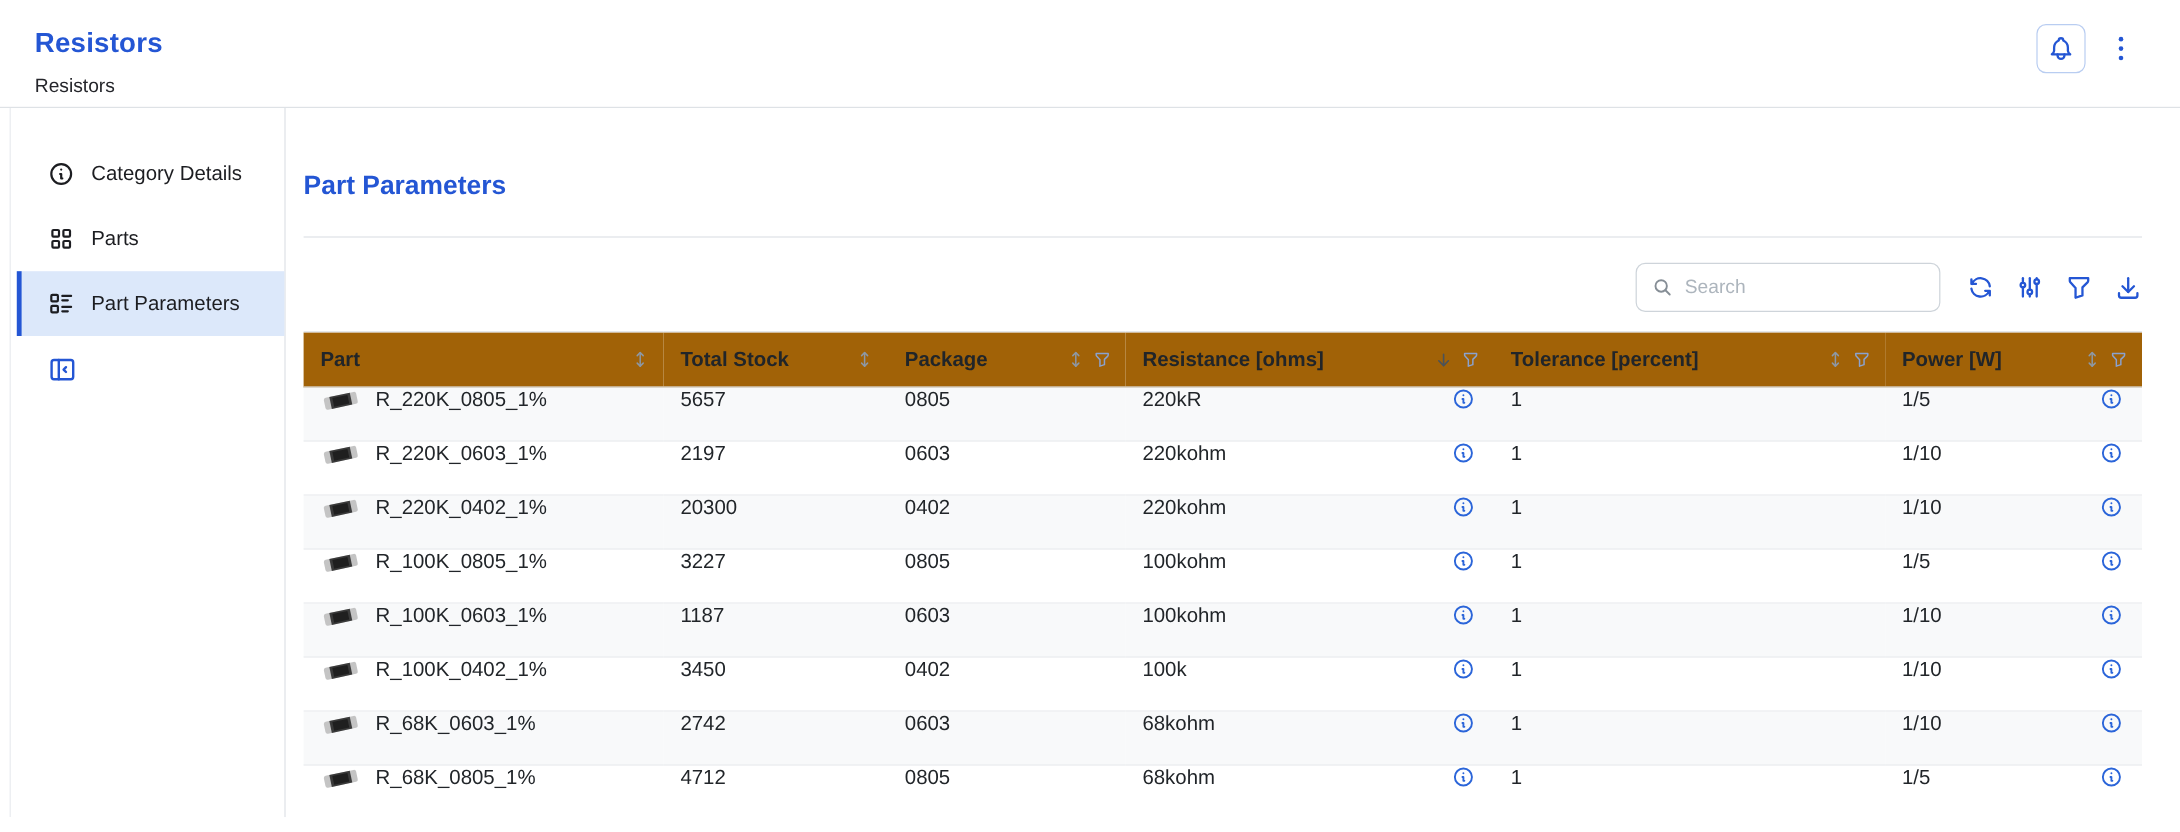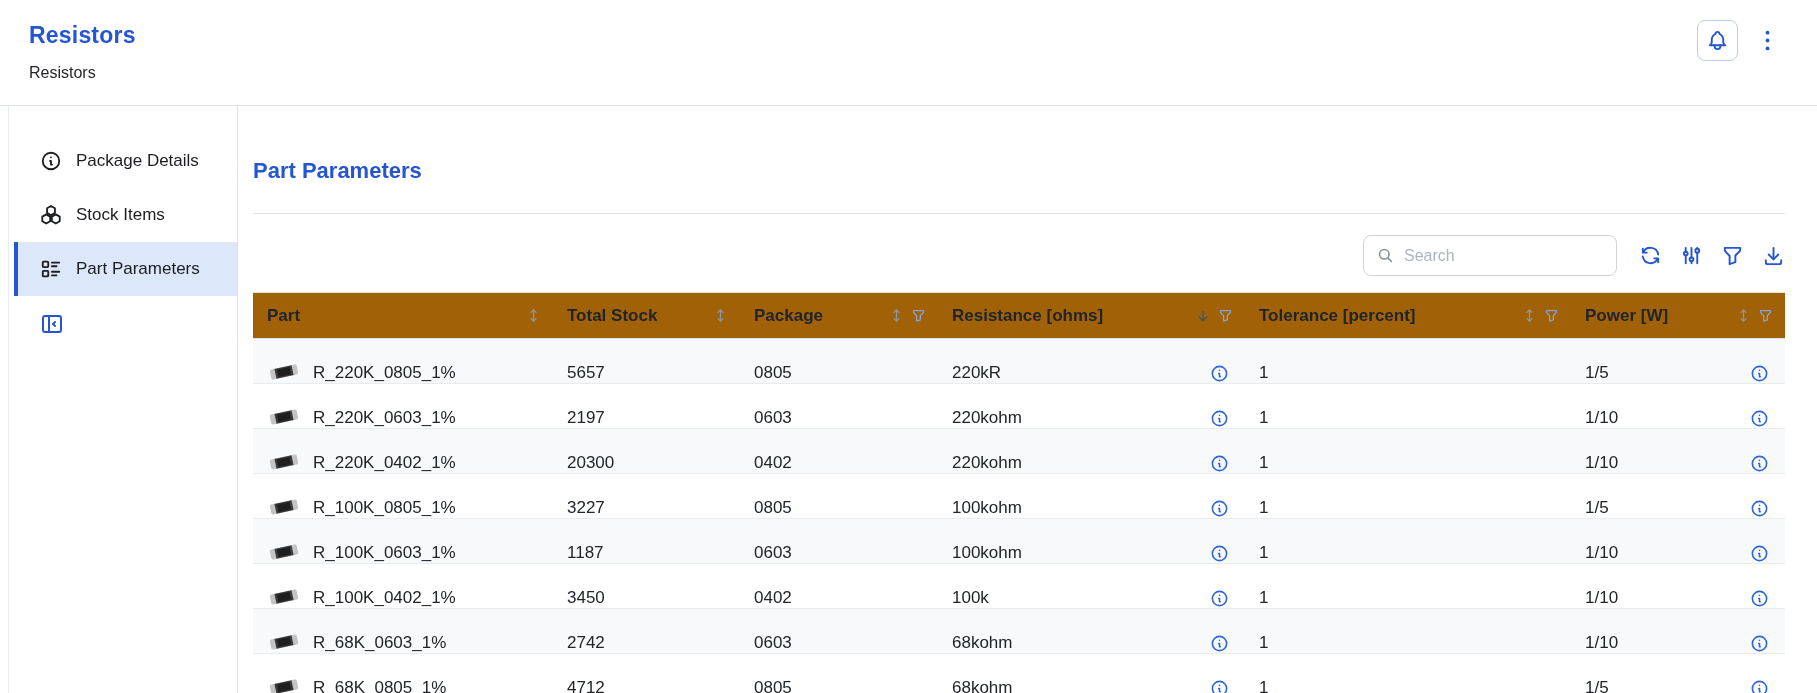--- a/index.html
+++ b/index.html
@@ -11,21 +11,21 @@
     --row-alt:#f8f9fa;
     --selected-bg:#dce8fa;
   }
   *{box-sizing:border-box;margin:0;padding:0}
   html,body{width:1817px;height:693px;overflow:hidden;background:#fff;
     font-family:"Liberation Sans","DejaVu Sans",sans-serif;color:var(--text)}
   button{background:none;border:none;cursor:pointer;font-family:inherit;color:inherit}
   .icon{display:inline-flex;align-items:center;justify-content:center}
 
   
-  .page-header{position:relative;height:106px;padding:22px 0 0 29px;border-bottom:1px solid var(--border)}
+  .page-header{position:relative;height:90px;padding:22px 0 0 29px;border-bottom:1px solid var(--border)}
   .page-title{font-size:23px;font-weight:700;color:var(--accent);letter-spacing:.2px}
   .breadcrumb{margin-top:15px;font-size:16px;color:#25262b;cursor:pointer;display:inline-block}
   .header-actions{position:absolute;top:20px;right:36px;display:flex;align-items:center;gap:16px}
   .bell-btn{width:41px;height:41px;border:1px solid #b9cdf1;border-radius:8px;display:flex;
     align-items:center;justify-content:center;color:var(--accent);background:#fff}
   .dots-btn{color:var(--accent);display:flex;align-items:center}
 
   
   .content{display:flex;height:591px;overflow:hidden;position:relative}
   .page-edge{position:absolute;left:8px;top:0;bottom:0;width:1px;background:#e9ecef}
@@ -54,21 +54,21 @@
   table{margin-top:16px;width:1532px;border-collapse:collapse;table-layout:fixed}
   thead th{border-top:1px solid var(--border);border-bottom:1px solid var(--border);
     padding:0;font-size:17px;font-weight:700;text-align:left;background:#a16207}
   .th-inner{display:flex;align-items:center;height:45px;padding:0 12px 0 14px;gap:6px}
   .th-icons{margin-left:auto;display:flex;align-items:center;gap:7px}
   .h-sort{color:#8d98a5;display:inline-flex}
   .h-sort-desc{color:#49525a;display:inline-flex}
   .h-funnel{color:#8aa2cf;display:inline-flex}
   tbody tr:nth-child(odd){background:var(--row-alt)}
   tbody td{padding:0;border-bottom:1px solid #e9ecef;font-size:17px}
-  .cell{display:flex;align-items:flex-end;height:44px;padding-left:14px}
+  .cell{display:flex;align-items:flex-start;height:44px;padding-left:14px}
   .c-part .cell{gap:12px}
   .thumb{display:inline-flex;flex-shrink:0}
   .c-info .cell .info{margin-left:auto;margin-right:16px;color:var(--icon-blue);display:inline-flex;cursor:pointer}
 </style>
 </head>
 <body>
 
 <header class="page-header">
   <div class="page-title">Resistors</div>
   <div class="breadcrumb">Resistors</div>
@@ -99,31 +99,32 @@
   <nav class="sidebar">
     <div id="sidebar-items">
         <div class="side-item">
           <span class="icon s-icon">
             <svg width="22" height="22" viewBox="0 0 24 24" fill="none" stroke="currentColor" stroke-width="2" stroke-linecap="round" stroke-linejoin="round">
               <circle cx="12" cy="12" r="9"></circle>
               <path d="M12 8h.01"></path>
               <path d="M11 12h1v4h1"></path>
             </svg>
           </span>
-          <span class="s-lbl">Package Details</span>
+          <span class="s-lbl">Category Details</span>
         </div>
         <div class="side-item">
           <span class="icon s-icon">
             <svg width="22" height="22" viewBox="0 0 24 24" fill="none" stroke="currentColor" stroke-width="2" stroke-linecap="round" stroke-linejoin="round">
-              <path d="M12 2.2l4.3 2.5v5L12 12.2 7.7 9.7v-5z"></path>
-              <path d="M6.8 11.3l4.3 2.5v5l-4.3 2.5-4.3-2.5v-5z"></path>
-              <path d="M17.2 11.3l4.3 2.5v5l-4.3 2.5-4.3-2.5v-5z"></path>
+              <rect x="4" y="4" width="6" height="6" rx="1"></rect>
+              <rect x="14" y="4" width="6" height="6" rx="1"></rect>
+              <rect x="4" y="14" width="6" height="6" rx="1"></rect>
+              <rect x="14" y="14" width="6" height="6" rx="1"></rect>
             </svg>
           </span>
-          <span class="s-lbl">Stock Items</span>
+          <span class="s-lbl">Parts</span>
         </div>
         <div class="side-item selected">
           <span class="icon s-icon">
             <svg width="22" height="22" viewBox="0 0 24 24" fill="none" stroke="currentColor" stroke-width="2" stroke-linecap="round" stroke-linejoin="round">
               <path d="M13 5h8"></path>
               <path d="M13 9h5"></path>
               <path d="M13 15h8"></path>
               <path d="M13 19h5"></path>
               <rect x="3" y="4" width="6" height="6" rx="1"></rect>
               <rect x="3" y="14" width="6" height="6" rx="1"></rect>

